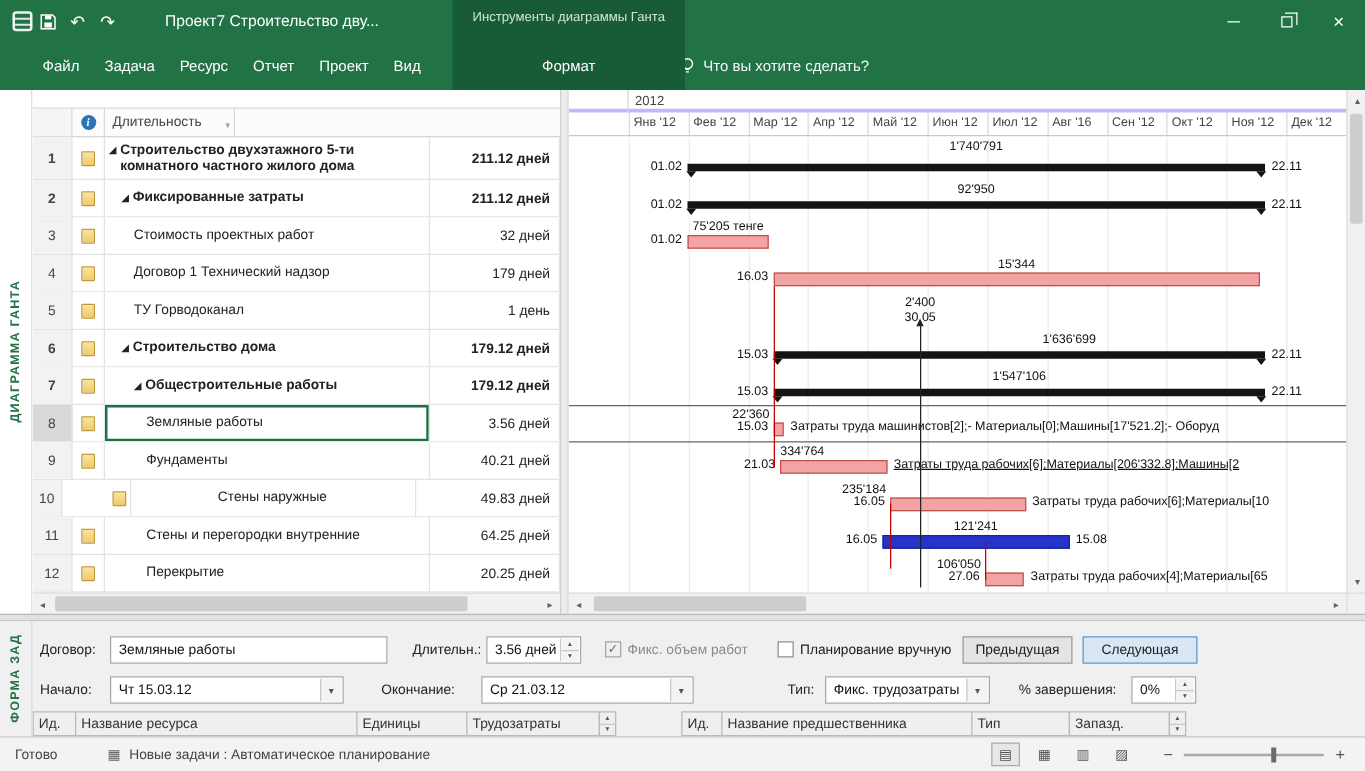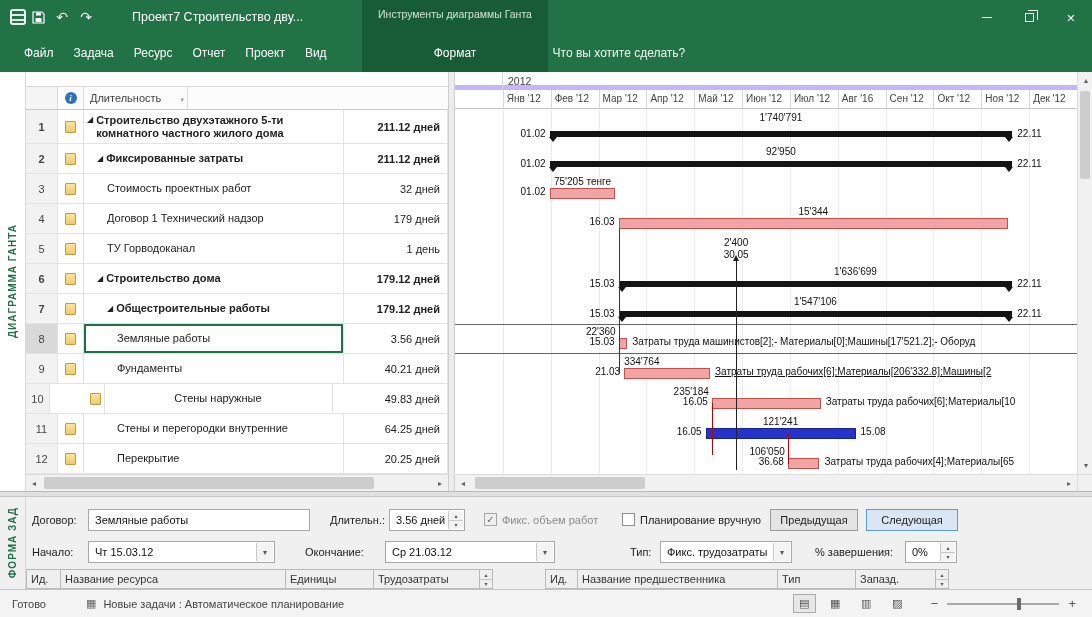--- a/index.html
+++ b/index.html
@@ -16,21 +16,21 @@
   .appicon{width:16px;height:16px;margin-left:10px;border:2px solid rgba(255,255,255,.92);border-radius:3px;
            background:repeating-linear-gradient(180deg,transparent 0 3px,rgba(255,255,255,.85) 3px 5px);}
   .qbtn{width:24px;height:26px;display:flex;align-items:center;justify-content:center;font-size:14px;color:#fff;cursor:default;}
   .qbtn svg{display:block;}
   .doc-title{margin-left:34px;font-size:12.5px;white-space:nowrap;color:#fff;}
   .flex-sp{flex:1;}
   .wbtn{width:42px;height:34px;display:flex;align-items:center;justify-content:center;font-size:15px;color:#fff;}
   .min-glyph{width:10px;height:1px;background:#fff;display:block;}
   .restore-glyph{width:9px;height:9px;border:1px solid #fff;position:relative;display:block;}
   .restore-glyph::before{content:"";position:absolute;top:-4px;left:2px;width:9px;height:9px;border:1px solid #fff;border-bottom:none;border-left:none;}
-  .tabrow{position:absolute;top:34px;left:0;right:0;height:38px;display:flex;align-items:center;padding-left:14px;font-size:12px;}
+  .tabrow{position:absolute;top:34px;left:0;right:0;height:38px;display:flex;align-items:center;padding-left:24px;font-size:12px;}
   .rtab{padding:0 10px;line-height:38px;height:38px;white-space:nowrap;color:#fff;}
   .tellme{display:flex;align-items:center;gap:7px;color:rgba(255,255,255,.95);margin-left:197px;white-space:nowrap;}
   .ctxblock{position:absolute;left:362px;top:0;width:186px;height:72px;background:var(--ctx-green,#185c37);
             display:flex;flex-direction:column;align-items:center;justify-content:space-between;padding-top:8px;}
   .ctxtitle{font-size:10.5px;color:#cfe3d6;white-space:nowrap;}
   .ctxtab{height:38px;line-height:38px;font-size:12px;color:#fff;}
 
   
   .strip-g{position:absolute;left:0;top:72px;width:26px;height:419px;background:#fff;border-right:1px solid #d8d8d8;display:flex;align-items:center;justify-content:center;}
   .strip-f{position:absolute;left:0;top:497px;width:26px;height:92px;background:#f0f0f0;border-right:1px solid #d8d8d8;display:flex;align-items:center;justify-content:center;z-index:3;}
@@ -60,21 +60,21 @@
   .trow.selected .c-num{background:#d9d9d9;}
   .trow.selected .c-name{box-shadow:inset 0 0 0 2px var(--sel-green,#1e7145);}
   .tri{font-size:8px;color:#222;margin-right:3px;line-height:12px;}
   .note-icon{width:11px;height:12px;background:linear-gradient(#fbe49c,#f0c96e);border:1px solid #bf9b3f;border-radius:1px;}
 
   .vsplit{position:absolute;left:448px;top:72px;width:7px;height:419px;background:#ececec;border-left:1px solid #cfcfcf;border-right:1px solid #cfcfcf;}
 
   
   .chart-area{position:absolute;left:455px;top:72px;width:622px;height:419px;background:#fff;overflow:hidden;}
   .timescale{position:absolute;top:0;left:0;width:622px;height:38px;background:#fff;}
-  .ts-year{position:relative;height:18px;border-bottom:5px solid #c4b5fd;}
+  .ts-year{position:relative;height:18px;border-bottom:3px solid #c4b5fd;}
   .ylabel{position:absolute;left:53px;top:3px;font-size:10.5px;color:#444;}
   .ytick{position:absolute;left:47px;top:0;width:1px;height:18px;background:#d6d6d6;}
   .ts-months{display:flex;height:19px;border-bottom:1px solid #c9c9c9;}
   .mcell{width:47.8462px;flex:0 0 auto;font-size:10px;color:#444;line-height:18px;padding-left:3px;border-left:1px solid #d9d9d9;white-space:nowrap;overflow:hidden;}
   .mcell:first-child{border-left:none;margin-top:44px;}
   .chart-rows{position:absolute;top:38px;left:0;width:622px;height:364px;overflow:hidden;background:#fff;}
   .gridline{position:absolute;top:0;bottom:0;width:1px;background:#ececec;}
   .selline{position:absolute;left:0;right:0;height:1px;background:#666;}
   .bar{position:absolute;}
   .bar.summary{height:6px;background:var(--summary-black,#141414);}
@@ -429,21 +429,21 @@
       <div class="bar task" style="left: 256.886px; width: 108.85px; top: 288px;"></div>
       <div class="blabel" style="top: 276px; right: 368.114px;">235'184</div>
       <div class="blabel" style="right: 369.114px; top: 286px;">16.05</div>
       <div class="blabel" style="left: 370.736px; top: 286px;">Затраты труда рабочих[6];Материалы[10</div>
       <div class="bar task blue" style="left: 250.666px; width: 149.902px; top: 318px;"></div>
       <div class="blabel" style="top: 306px; left: 325.617px; transform: translateX(-50%);">121'241</div>
       <div class="blabel" style="right: 375.334px; top: 316px;">16.05</div>
       <div class="blabel" style="left: 405.568px; top: 316px;">15.08</div>
       <div class="bar task" style="left: 332.77px; width: 31.722px; top: 348px;"></div>
       <div class="blabel" style="top: 336px; right: 292.23px;">106'050</div>
-      <div class="blabel" style="right: 293.23px; top: 346px;">36.68</div>
+      <div class="blabel" style="right: 293.23px; top: 346px;">27.06</div>
       <div class="blabel" style="left: 369.492px; top: 346px;">Затраты труда рабочих[4];Материалы[65</div>
       <div class="conn red" style="left: 163.586px; top: 119px; height: 145px;"></div>
       <div class="conn red" style="left: 256.886px; top: 293px; height: 52px;"></div>
       <div class="conn red" style="left: 332.77px; top: 323px; height: 31px;"></div>
       <div class="conn black arrow-top" style="left: 281.144px; top: 147px; height: 213px;"></div>
     </div>
   <div class="hscroll" style="left:0;width:622px;">
     <span class="sarrow">◂</span>
     <div class="strack">
         <div class="sthumb" style="left:4px;width:170px;"></div>

